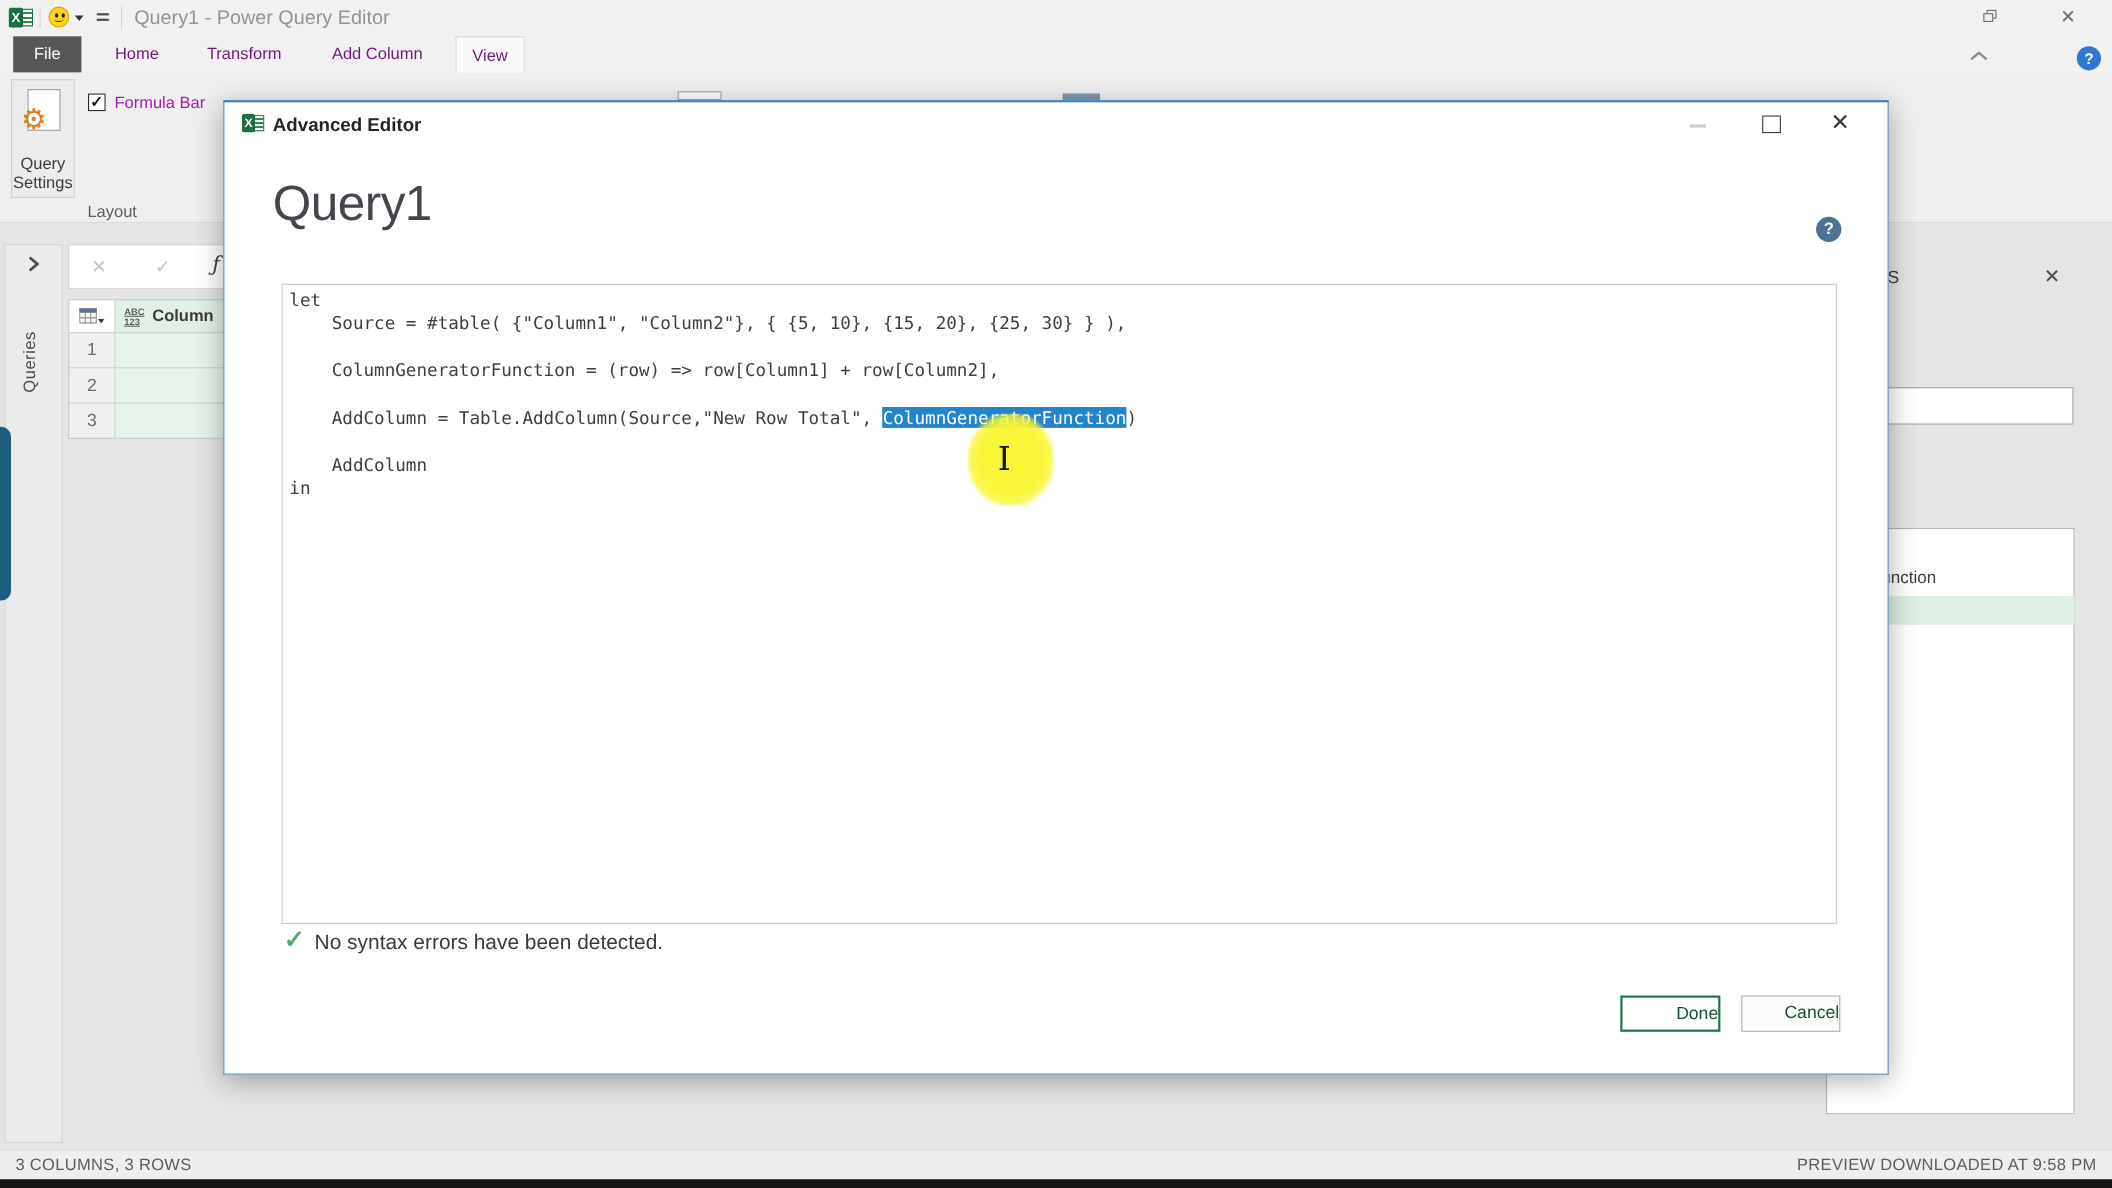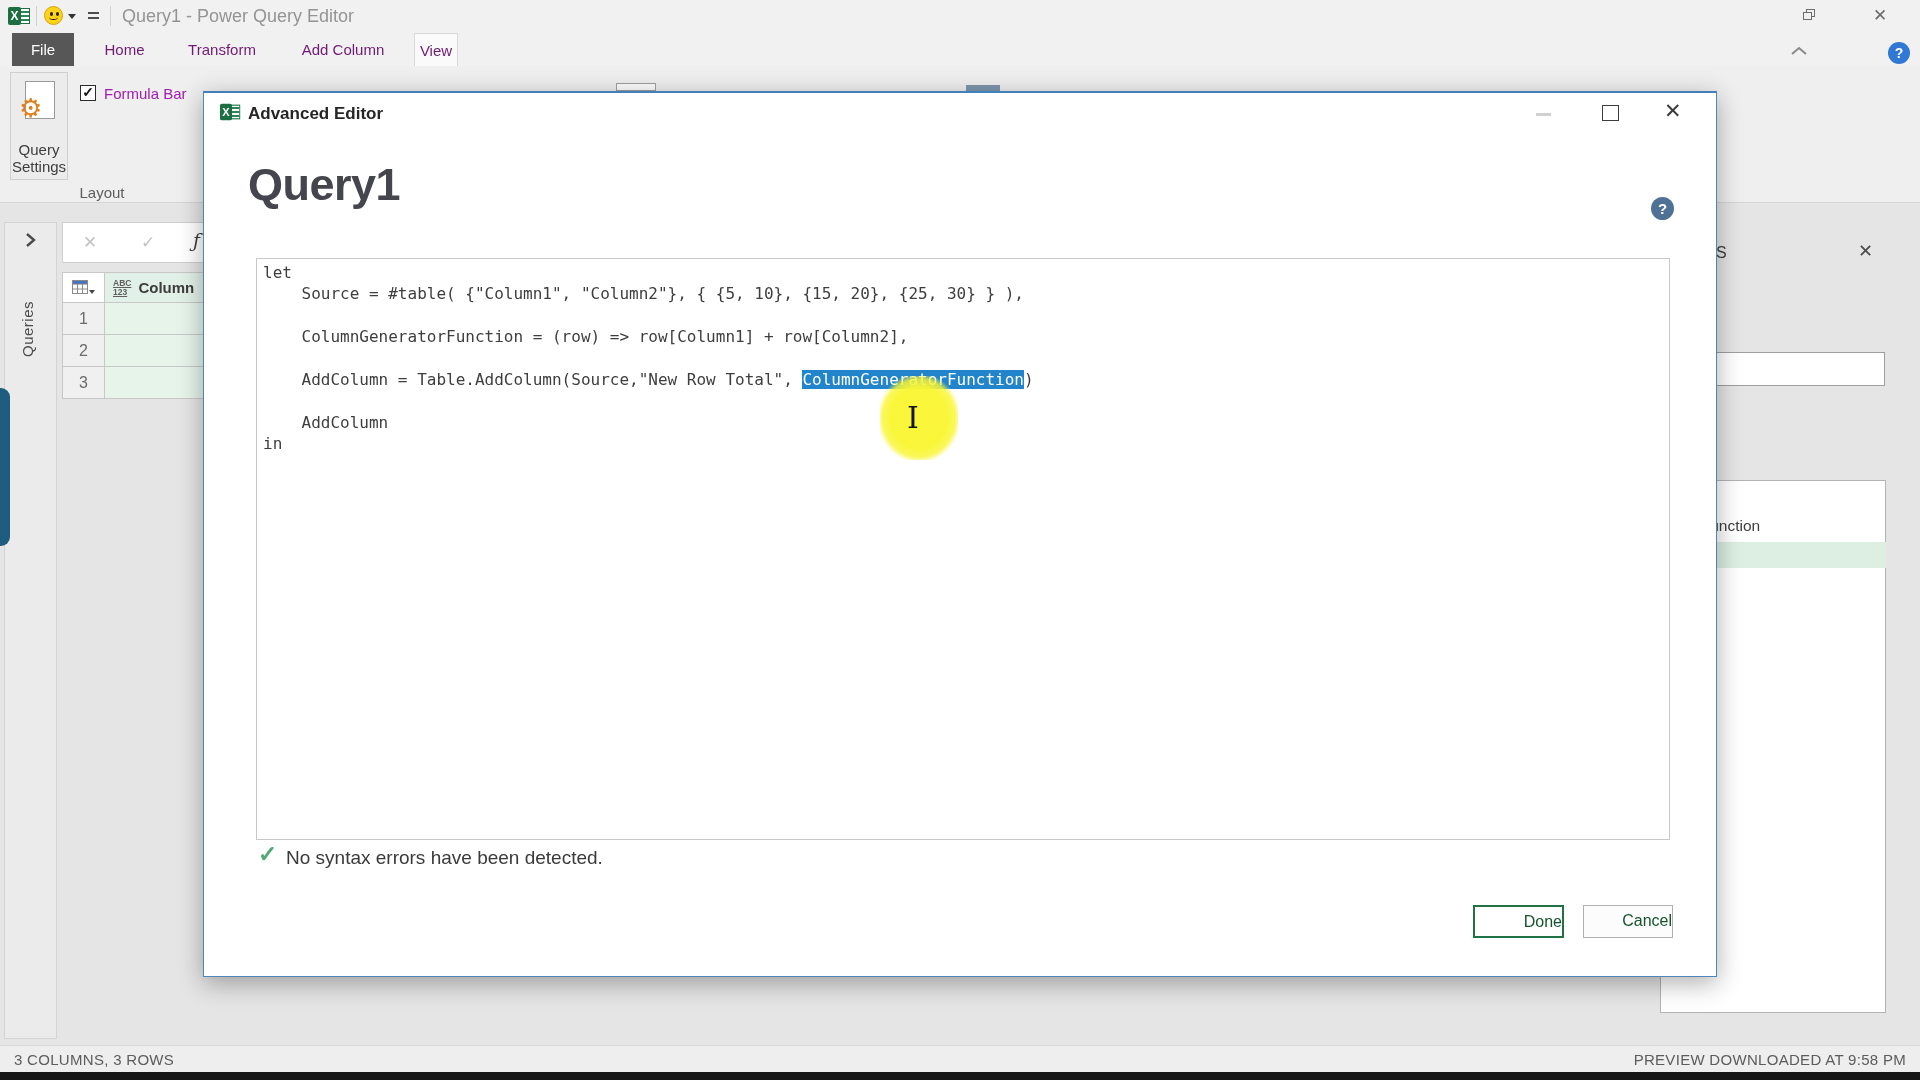--- a/index.html
+++ b/index.html
@@ -27,21 +27,21 @@
   .qat-bars div { width:11px; height:2px; background:#4c4c4c; margin-bottom:3px; }
 
   .restore-icon { width:13px; height:12px; }
   .restore-icon .r1 { position:absolute; left:3px; top:0; width:9px; height:8px; border:1px solid #6d6d6d; background:#f2f1f1; }
   .restore-icon .r2 { position:absolute; left:0; top:3px; width:9px; height:8px; border:1px solid #6d6d6d; background:#f2f1f1; }
 
   
   .tabstrip { left:0; top:33px; width:1920px; height:33px; background:#f2f1f1;padding-left:32px; }
   .tab { top:0; height:33px; line-height:33px; font-size:15px; color:#701a75; text-align:center; cursor:pointer; }
   .tab-file { left:12px; width:62px; background:#575757; color:#fff; }
-  .tab-view-active { left:414px; width:44px; background:#fbfafa; border:1px solid #d8d8d8; border-bottom:none; height:34px; }
+  .tab-view-active { left:414px; width:63px; background:#fbfafa; border:1px solid #d8d8d8; border-bottom:none; height:34px; }
   .help-circle { width:22px; height:22px; border-radius:50%; background:#2f79d4; color:#fff; font-size:14px; font-weight:bold;
                  text-align:center; line-height:22px; }
 
   
   .ribbon { left:0; top:66px; width:1920px; height:137px; background:#f0efef; border-bottom:1px solid #d6d6d6; }
   .qs-btn { left:10px; top:6px; width:58px; height:108px; background:#ececec; border:1px solid #cfcfcf; text-align:center; cursor:pointer; }
   .qs-page { position:absolute; left:14px; top:8px; width:30px; height:38px; background:#fff; border:1px solid #9a9a9a; }
   .qs-gear { position:absolute; left:8px; top:22px; font-size:26px; color:#e07f1e; line-height:26px; }
   .qs-label { position:absolute; left:0; top:68px; width:100%; font-size:15px; line-height:17px; color:#3d3d3d; }
   .checkbox { width:16px; height:16px; background:#fff; border:1.6px solid #2c2c2c; font-size:14px; font-weight:bold;
@@ -86,21 +86,21 @@
   .status-txt { top:5px; font-size:15px; color:#5c5c5c; letter-spacing:.3px; }
   .bottom-strip { left:0; top:1072px; width:1920px; height:8px; background:#161616; }
 
   
   .dialog { left:203px; top:91px; width:1514px; height:886px; background:#fff; border:1px solid #4f86b8;
             border-top:2px solid #4180ba; box-shadow:0 6px 24px rgba(0,0,0,.32); z-index:10; }
   .dlg-title { position:absolute; left:44px; top:11px; font-size:17px; font-weight:bold; color:#252525; }
   .dlg-min { position:absolute; left:1332px; top:20px; width:15px; height:2.5px; background:#d0d0d0; cursor:pointer; }
   .dlg-max { position:absolute; left:1398px; top:12px; width:17px; height:16px; border:1.6px solid #3c3c3c; cursor:pointer; }
   .dlg-close { position:absolute; left:1460px; top:6px; font-size:21px; color:#3c3c3c; cursor:pointer; }
-  .dlg-heading { position:absolute; left:44px; top:66px; font-size:45px; font-weight:700; color:#45454d; letter-spacing:-0.5px; }
+  .dlg-heading { position:absolute; left:44px; top:66px; font-size:45px; font-weight:400; color:#45454d; letter-spacing:-0.5px; }
   .dlg-help { position:absolute; left:1447px; top:104px; width:23px; height:23px; border-radius:50%; background:#4e7195;
               color:#fff; font-size:15px; font-weight:bold; text-align:center; line-height:23px; cursor:pointer; }
   .code-box { position:absolute; left:52px; top:165px; width:1414px; height:582px; border:1px solid #c9c9c9;
               background:#fff; padding:3px 20px 0 6px; cursor:text; }
   .code-line { height:21.4px; line-height:21.4px; white-space:pre; font-family:"DejaVu Sans Mono", monospace;
                font-size:16px; color:#3e3e3e; }
   .code-line .sel-seg { background:#2285cc; color:#fff; }
   .syntax-check { position:absolute; left:54px; top:748px; font-size:23px; font-weight:bold; color:#4faa73; }
   .syntax-msg { position:absolute; left:82px; top:754px; font-size:19px; color:#3a3a3a; }
   .btn { position:absolute; top:812px; height:33px; background:#fff; font-size:16px; color:#14532d;

